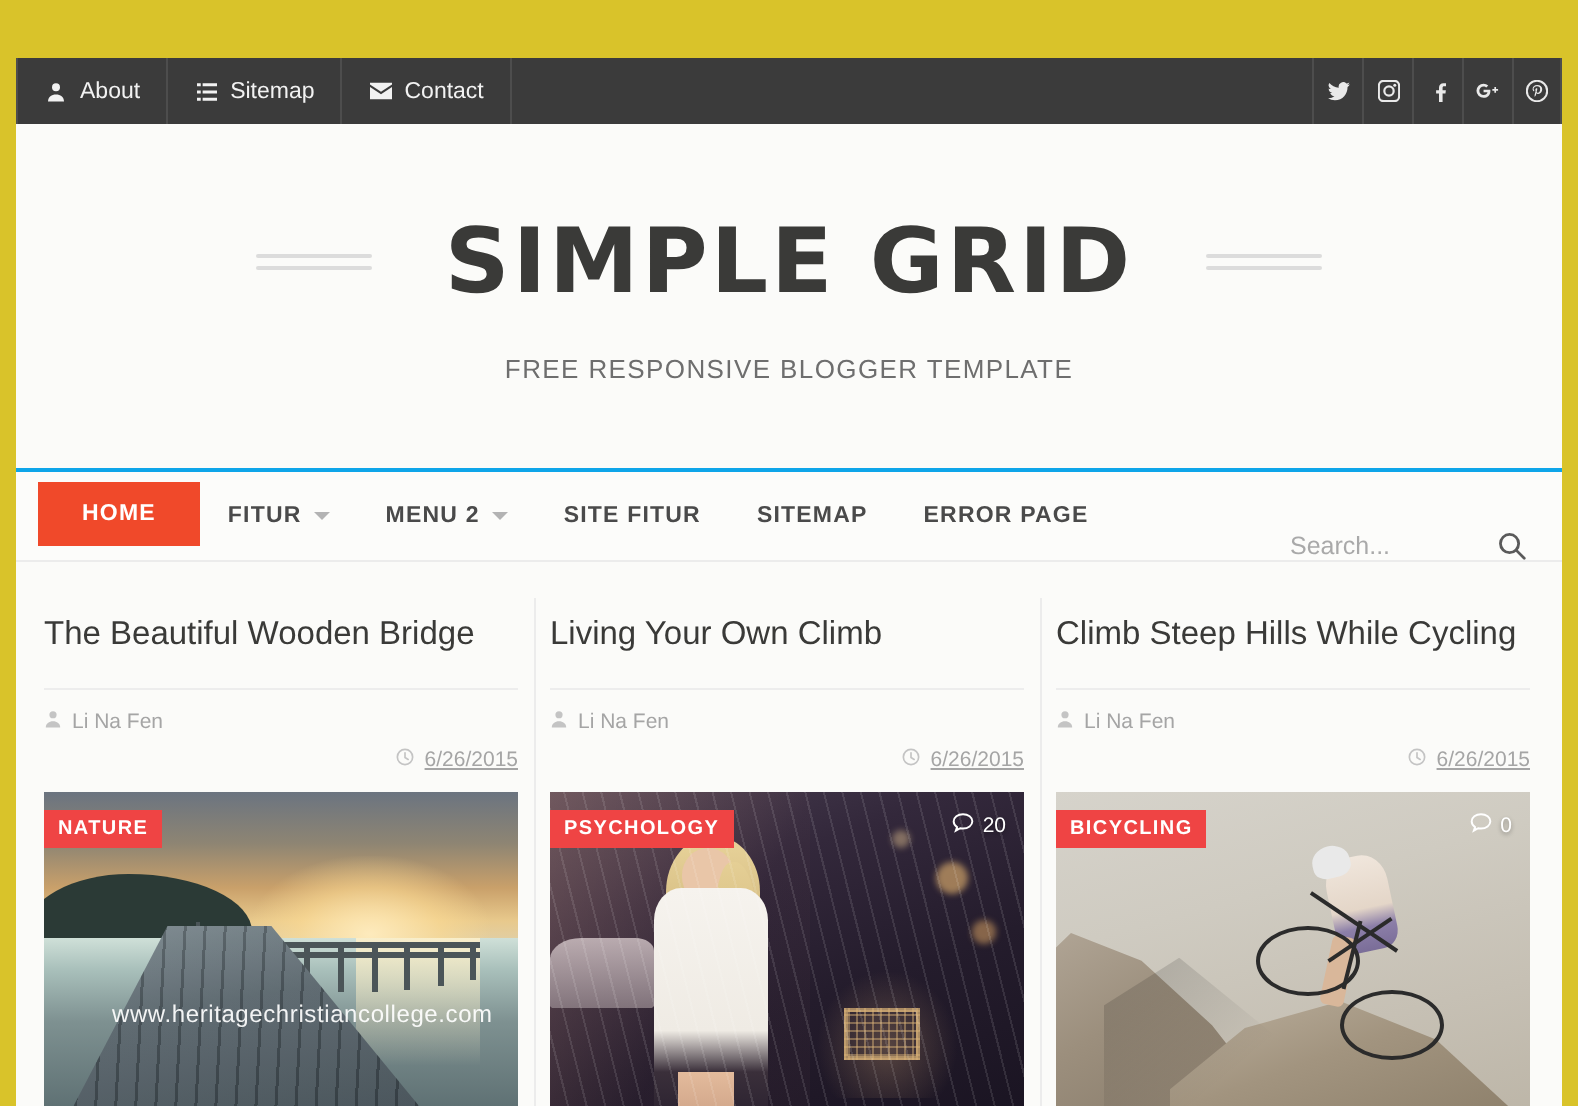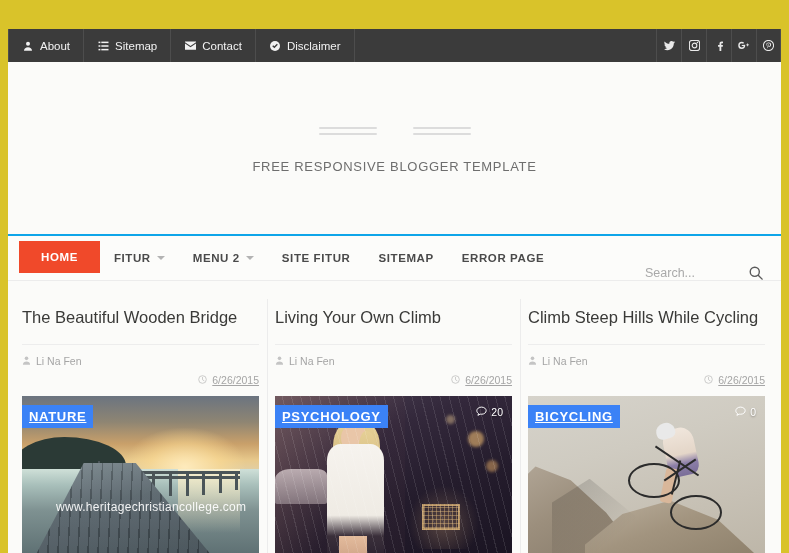--- a/index.html
+++ b/index.html
@@ -179,28 +179,27 @@
   
   .thumb {
     position: relative;
     height: 160px;
     width: 100%;
     overflow: hidden;
     background: #d0d0d0;
   }
   .badge {
     position: absolute; left: 0; top: 9px;
-    background: #3b82f6;
+    background: #ef4444;
     color: #fff;
-    font-size: 13px;
+    font-size: 10px;
     font-weight: bold;
     letter-spacing: 0.7px;
     padding: 4px 7px 4px 7px;
     z-index: 5;
-    text-decoration: underline;
   }
   .comments {
     position: absolute; right: 9px; top: 10px;
     display: flex; align-items: center; gap: 4px;
     color: #fff;
     font-size: 10.5px;
     z-index: 5;
     text-shadow: 0 1px 2px rgba(0,0,0,.35);
   }
   .comments svg { fill: none; stroke: #fff; }
@@ -323,29 +322,20 @@
       <div class="topnav-item">
         <span class="ti">
           <svg width="11" height="9" viewBox="0 0 16 12">
                 <path d="M0 0h16v1.2L8 6.6 0 1.2z"></path>
                 <path d="M0 3v9h16V3L8 8.4z"></path>
               </svg>
         </span>
         <span>Contact</span>
       </div>
 
-      <div class="topnav-item">
-        <span class="ti">
-          <svg width="10" height="10" viewBox="0 0 16 16">
-                <circle cx="8" cy="8" r="8"></circle>
-                <path d="M3.6 8.2l1.5-1.6 1.9 1.9 4-4.2 1.5 1.5-5.5 5.7z" fill="#3b3b3b"></path>
-              </svg>
-        </span>
-        <span>Disclaimer</span>
-      </div>
 
     </div>
 
     <div class="socials">
       <div class="social-item">
         <svg width="11" height="11" viewBox="0 0 16 16">
               <path d="M16 3.0c-.6.3-1.2.5-1.9.6.7-.4 1.2-1.1 1.4-1.8-.6.4-1.3.7-2.1.8A3.3 3.3 0 0 0 7.8 5.6c-2.7-.1-5.2-1.4-6.8-3.4A3.3 3.3 0 0 0 2 6.6c-.5 0-1-.2-1.5-.4a3.3 3.3 0 0 0 2.6 3.2c-.5.1-1 .2-1.5.1a3.3 3.3 0 0 0 3.1 2.3A6.7 6.7 0 0 1 0 13.3 9.4 9.4 0 0 0 5 14.8c6 0 9.4-5.1 9.2-9.7.6-.5 1.2-1.1 1.6-1.9z"></path>
             </svg>
       </div>
       <div class="social-item">
@@ -374,20 +364,21 @@
       </div>
     </div>
   </div>
 
   <div class="header">
     <div class="title-row">
       <div class="rule">
             <div class="ln"></div>
             <div class="ln"></div>
           </div>
+      <div class="site-title">SIMPLE GRID</div>
       <div class="rule">
             <div class="ln"></div>
             <div class="ln"></div>
           </div>
     </div>
     <div class="tagline">FREE RESPONSIVE BLOGGER TEMPLATE</div>
   </div>
 
   <div class="mainnav">
     <div class="navlist">

